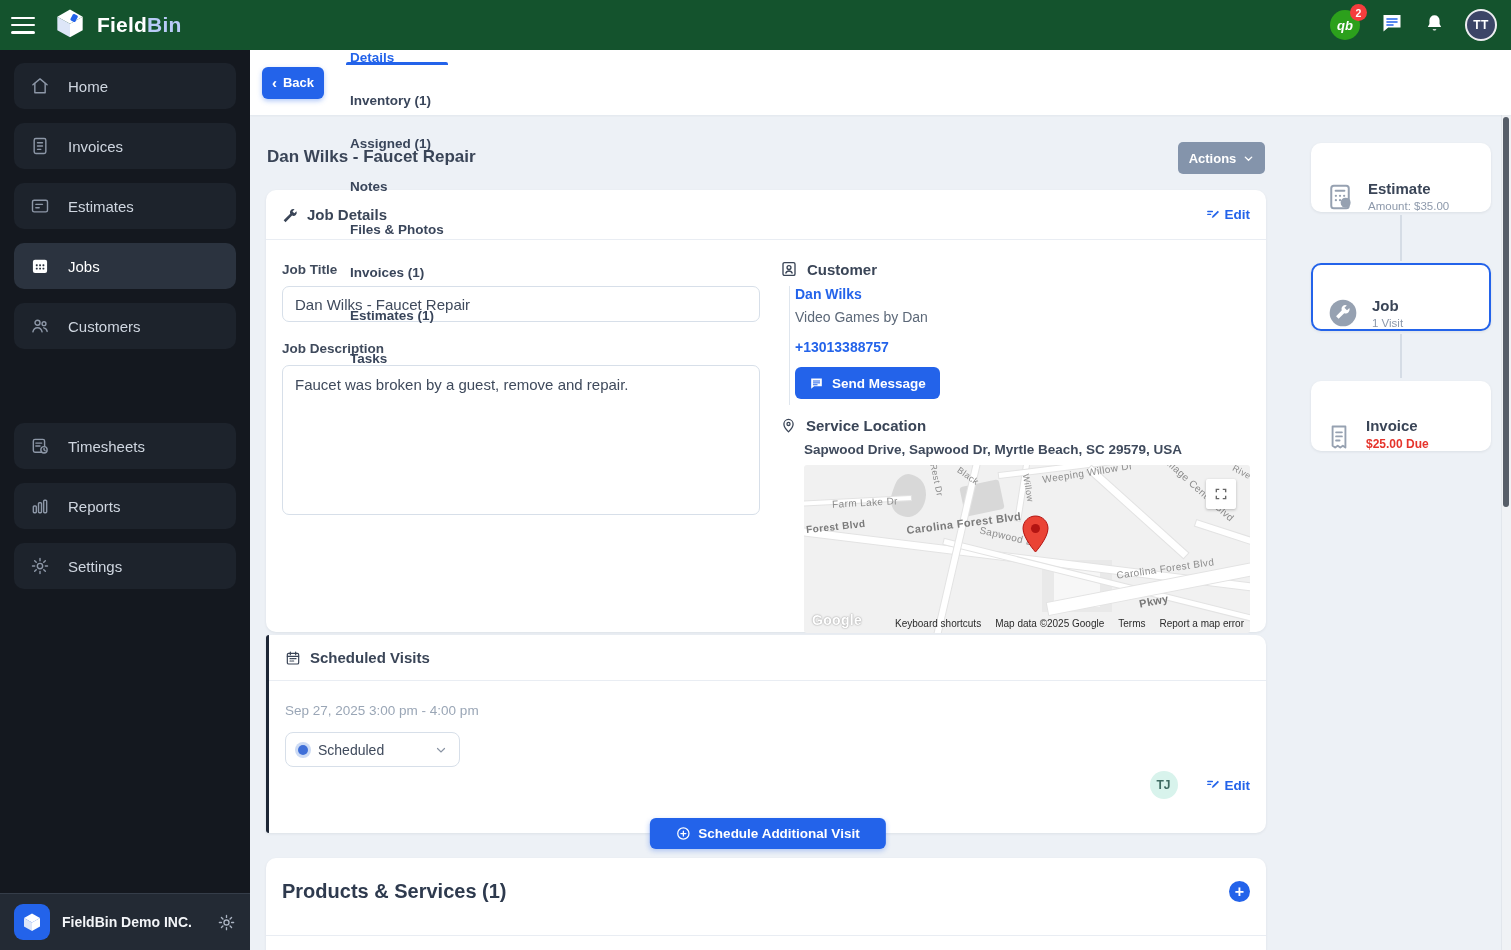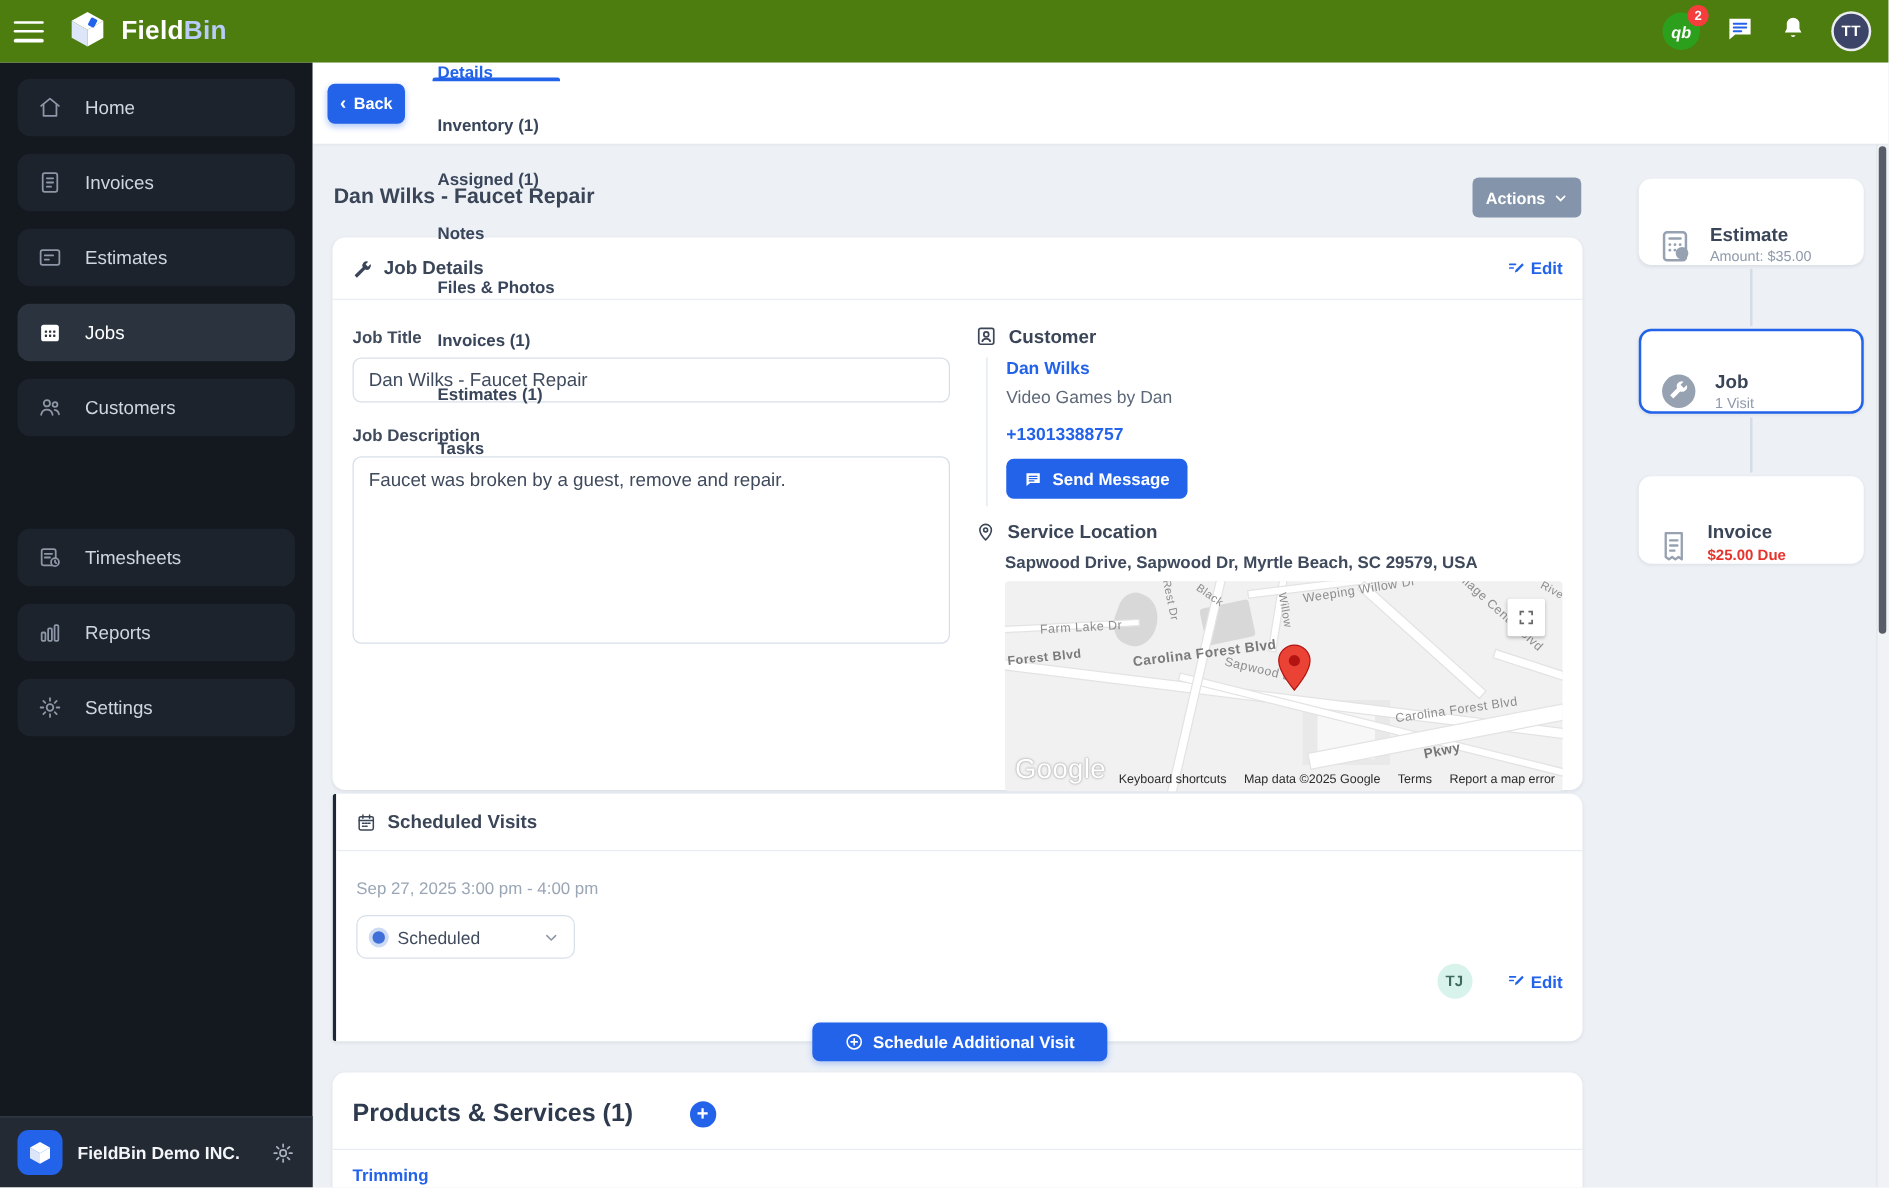--- a/index.html
+++ b/index.html
@@ -1,20 +1,20 @@
 <!DOCTYPE html>
 <html><head>
 <meta charset="utf-8">
 <style>
   * { margin:0; padding:0; box-sizing:border-box; }
   html,body { width:1511px; height:950px; font-family:"Liberation Sans", sans-serif; }
   .screen { position:relative; width:1511px; height:950px; overflow:hidden; background:#edf1f6; }
 
   
-  .topbar { position:absolute; left:0; top:0; width:1511px; height:50px; background:#4d7c0f; display:flex; align-items:center; z-index:30; }
+  .topbar { position:absolute; left:0; top:0; width:1511px; height:50px; background:#14532d; display:flex; align-items:center; z-index:30; }
   .hamburger { width:24px; height:17px; margin-left:11px; display:flex; flex-direction:column; justify-content:space-between; cursor:pointer; }
   .hamburger span { display:block; height:2.6px; background:#fff; border-radius:2px; }
   .brand { display:flex; align-items:center; margin-left:16px; gap:8px; }
   .brand-name { font-size:21px; font-weight:bold; color:#fff; letter-spacing:.2px; }
   .brand-name .bin { color:#b9cbf7; }
   .topbar-right { margin-left:auto; display:flex; align-items:center; gap:20px; padding-right:14px; }
   .qb-wrap { position:relative; width:30px; height:30px; }
   .qb { width:30px; height:30px; border-radius:50%; background:#2ca01c; color:#fff; font-weight:bold; font-size:13px; display:flex; align-items:center; justify-content:center; font-style:italic; }
   .qb-badge { position:absolute; top:-6px; right:-7px; min-width:17px; height:17px; border-radius:9px; background:#f53d3d; color:#fff; font-size:10.5px; font-weight:bold; display:flex; align-items:center; justify-content:center; padding:0 4px; }
   .avatar { width:32px; height:32px; border-radius:50%; background:#3c4567; border:2px solid rgba(255,255,255,.9); color:#fff; font-size:12px; font-weight:bold; display:flex; align-items:center; justify-content:center; letter-spacing:.5px; }
@@ -52,56 +52,56 @@
 
   .main-card { left:16px; top:140px; width:1000px; height:442px; }
   .card-body { display:flex; padding:12px 16px 20px; gap:20px; }
   .col-left { width:478px; }
   .field-label { font-size:13.5px; font-weight:bold; color:#3f4a5c; margin:10px 0 9px; }
   .text-input { width:100%; height:36px; border:1px solid #d7dfe9; border-radius:7px; padding:0 12px; font-size:15px; color:#3f4a5c; font-family:inherit; background:#fff; }
   .text-area { width:100%; height:150px; border:1px solid #d7dfe9; border-radius:7px; padding:10px 12px; font-size:15px; color:#3f4a5c; font-family:inherit; resize:none; background:#fff; }
   .col-right { flex:1; }
   .sec-head { display:flex; align-items:center; gap:9px; font-size:15px; font-weight:bold; color:#3a4557; margin:8px 0 8px; }
   .sec-head svg { color:#3a4557; }
-  .indent { border-left:1px solid #dfe6ee; margin-left:9px; padding-left:15px; }
+  .indent { border-left:1px solid #dfe6ee; margin-left:9px; padding-left:5px; }
   .cust-name { color:#2363ea; font-size:14px; font-weight:bold; margin-bottom:7px; cursor:pointer; }
   .cust-co { color:#5c6878; font-size:14px; margin-bottom:14px; }
   .cust-phone { color:#2363ea; font-size:14px; font-weight:bold; margin-bottom:12px; cursor:pointer; }
   .send-btn { height:32px; padding:0 14px; background:#2363ea; border:none; border-radius:6px; color:#fff; font-size:13.5px; font-weight:bold; display:inline-flex; align-items:center; gap:8px; cursor:pointer; font-family:inherit; margin-bottom:6px; }
   .address { font-size:13.5px; font-weight:bold; color:#3f4a5c; margin:2px 0 8px; }
 
   
   .map { position:relative; width:100%; height:168px; background:#f1f1f1; overflow:hidden; border-radius:3px; }
   .road { position:absolute; background:#fff; box-shadow:0 0 0 1px #e3e3e3; }
   .patch { position:absolute; background:#dfdfdf; border-radius:3px; }
   .blk { position:absolute; background:#e9e9e9; }
   .mlabel { position:absolute; font-size:10px; color:#8c8c8c; white-space:nowrap; letter-spacing:.4px; }
   .fullscreen-btn { position:absolute; right:14px; top:14px; width:30px; height:30px; background:#fff; border-radius:2px; box-shadow:0 1px 3px rgba(0,0,0,.25); display:flex; align-items:center; justify-content:center; cursor:pointer; color:#666; }
-  .gwm { position:absolute; left:8px; bottom:5px; font-size:22px; font-weight:normal; color:#fff; text-shadow:0 0 2px #aaa, 0 0 1px #999; letter-spacing:.3px; }
+  .gwm { position:absolute; left:8px; bottom:5px; font-size:14px; font-weight:bold; color:#fff; text-shadow:0 0 2px #aaa, 0 0 1px #999; letter-spacing:.3px; }
   .map-attr { position:absolute; right:6px; bottom:4px; display:flex; gap:14px; font-size:10px; color:#2b2b2b; }
   .map-attr span { cursor:pointer; }
   .pin { position:absolute; left:218px; top:50px; }
 
   
   .sv-card { left:16px; top:585px; width:1000px; height:198px; border-left:3px solid #1e2736; border-radius:3px 10px 10px 3px; }
   .sv-body { position:relative; padding:14px 16px; }
   .visit-row1 { display:flex; align-items:center; gap:13px; }
   .visit-ago { font-size:15px; font-weight:bold; color:#93a0b2; }
   .visit-badge { background:#a9eec6; color:#4e7a66; font-size:10px; font-weight:bold; letter-spacing:.6px; padding:4px 9px; border-radius:4px; }
   .visit-date { margin-top:8px; font-size:13.5px; color:#9aa6b6; }
   .status-select { margin-top:14px; width:175px; height:35px; border:1px solid #d7dfe9; border-radius:8px; display:flex; align-items:center; padding:0 12px; gap:10px; cursor:pointer; background:#fff; }
   .status-dot { width:10px; height:10px; border-radius:50%; background:#3f6fd8; box-shadow:0 0 0 3px #cddbf4; }
   .status-label { font-size:14px; color:#3f4a5c; flex:1; }
   .visit-right { position:absolute; right:16px; top:90px; display:flex; align-items:center; gap:28px; }
   .tj-avatar { width:28px; height:28px; border-radius:50%; background:#d8f3ec; color:#3e6a61; font-size:12px; font-weight:bold; display:flex; align-items:center; justify-content:center; }
   .add-visit-btn { position:absolute; left:50%; transform:translateX(-50%); bottom:-16px; height:31px; padding:0 26px; background:#2363ea; border:none; border-radius:6px; color:#fff; font-size:13.5px; font-weight:bold; display:flex; align-items:center; gap:8px; cursor:pointer; font-family:inherit; box-shadow:0 2px 5px rgba(35,99,234,.3); }
 
   
   .ps-card { left:16px; top:808px; width:1000px; height:170px; }
-  .ps-head { display:flex; align-items:center; padding:22px 16px 16px; border-bottom:1px solid #e9edf3;gap:45px; }
+  .ps-head { display:flex; align-items:center; justify-content:space-between; padding:22px 16px 32px; border-bottom:1px solid #e9edf3;gap:45px; }
   .ps-title { font-size:20px; font-weight:bold; color:#2e3a4e; }
   .plus-circle { width:21px; height:21px; border-radius:50%; background:#2363ea; color:#fff; display:flex; align-items:center; justify-content:center; font-size:16px; font-weight:bold; cursor:pointer; line-height:1; }
   .ps-item { padding:13px 16px; font-size:13.5px; font-weight:bold; color:#2363ea; cursor:pointer; }
 
   
   .rail { position:absolute; left:1061px; top:0; width:180px; }
   .rail-card { position:absolute; left:0; width:180px; background:#fff; border-radius:10px; box-shadow:0 1px 3px rgba(16,24,40,.08); display:flex; align-items:flex-end; padding:0 14px; gap:13px; cursor:pointer; }
   .rail-card svg { color:#96a1b1; flex:0 0 auto; }
   .rail-title { font-size:15px; font-weight:bold; color:#3a4557; margin-bottom:3px; }
   .rail-sub { font-size:11.5px; color:#8d99ab; }

